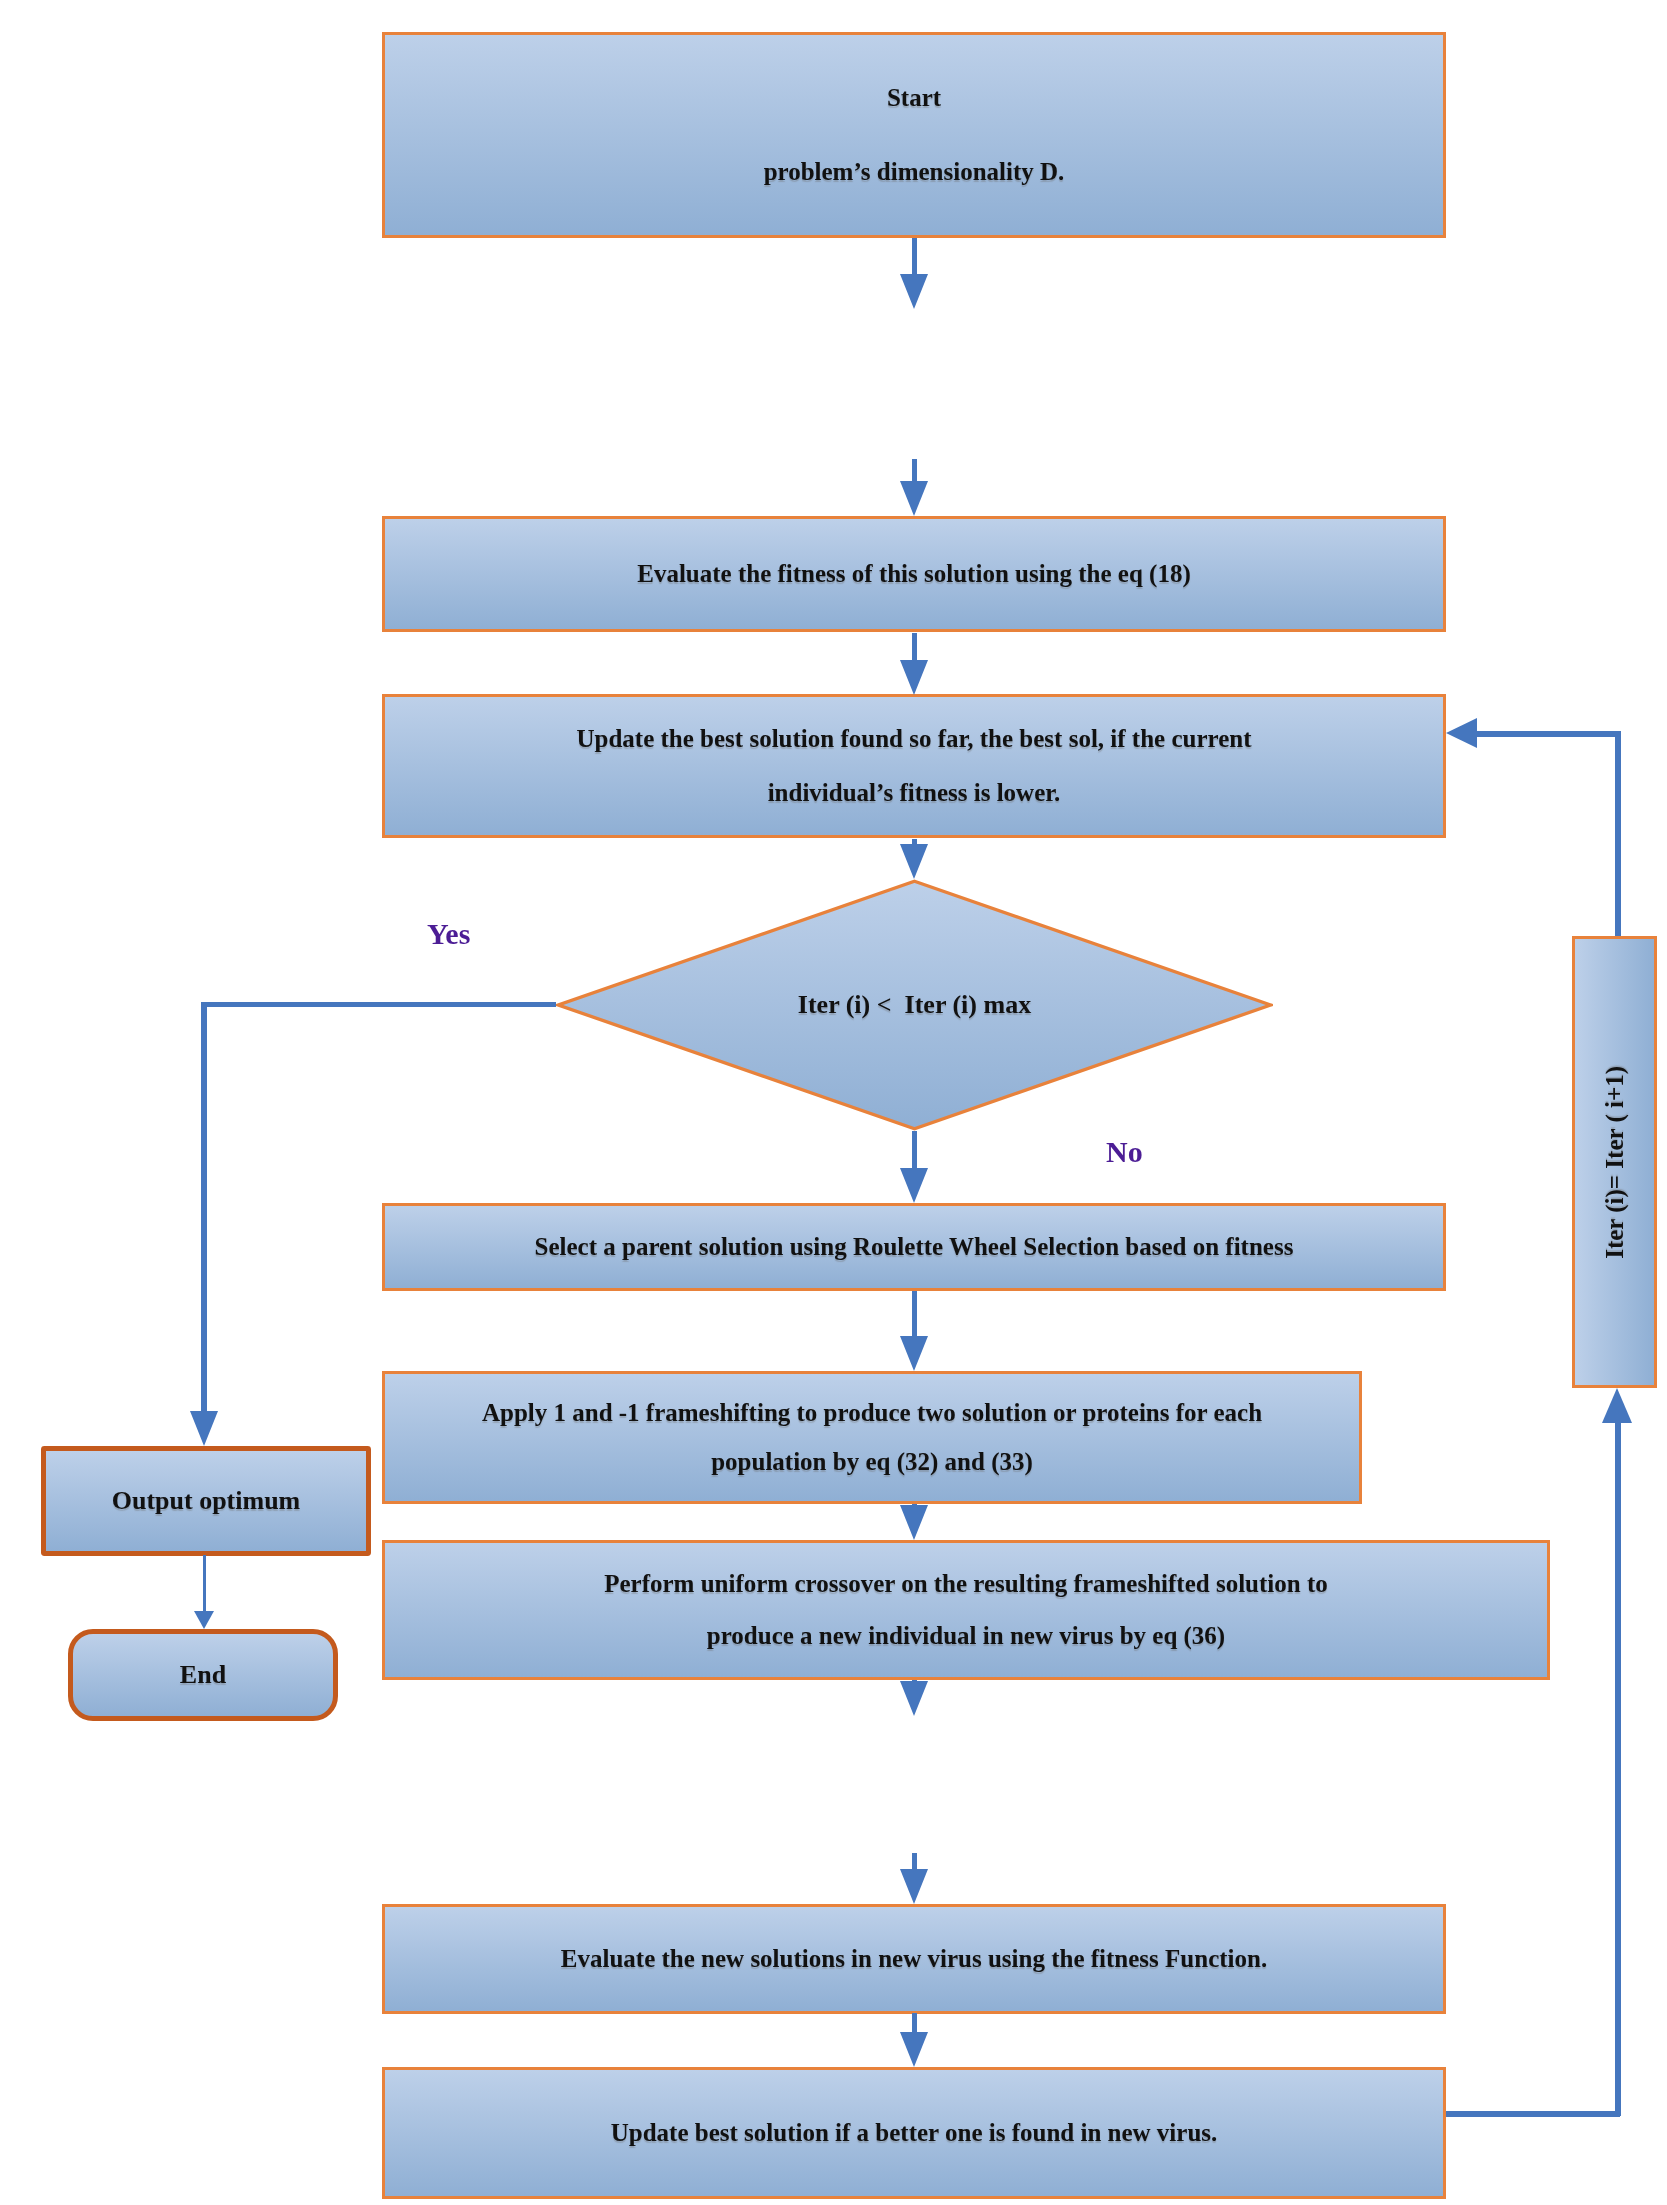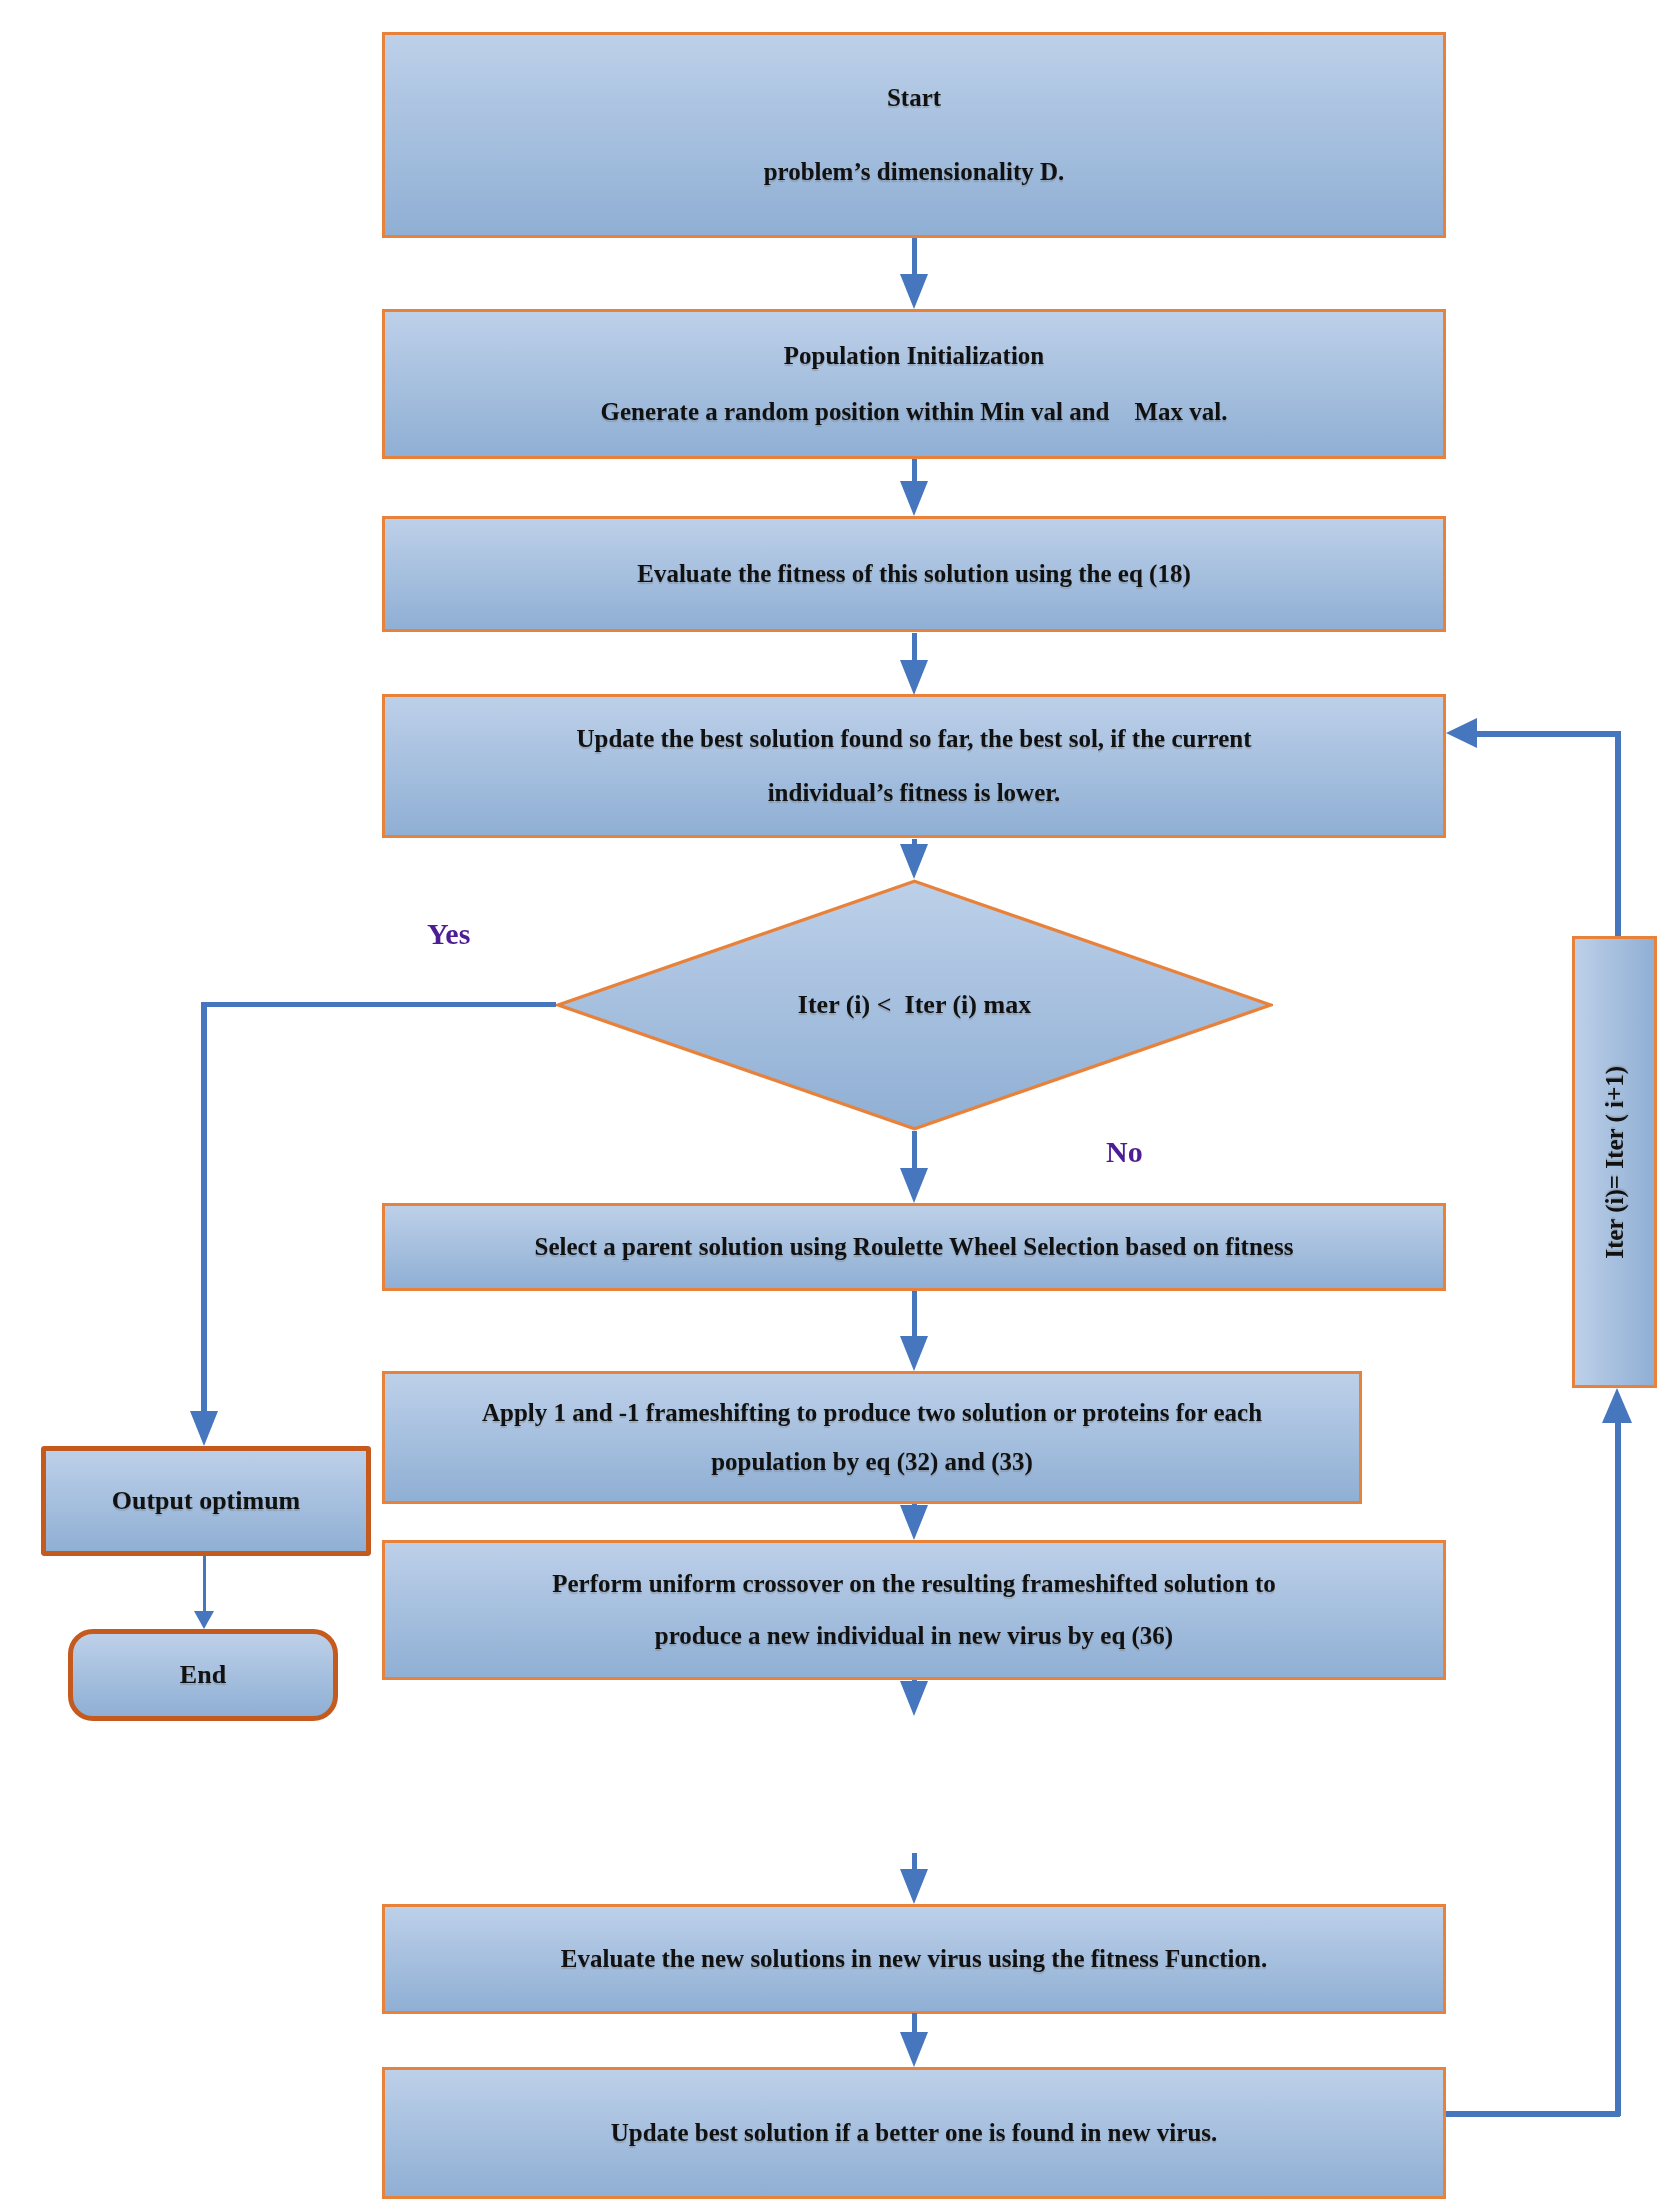--- a/index.html
+++ b/index.html
@@ -76,24 +76,20 @@
 </head>
 <body>
 
 <div id="canvas">
 
   <div class="rect" style="left:372px;top:32px;width:1064px;height:206px">
     <div class="line">Start</div>
     <div class="line">problem’s dimensionality D.</div>
   </div>
 
-  <div class="rect" style="left:372px;top:309px;width:1064px;height:150px">
-    <div class="line">Population Initialization</div>
-    <div class="line">Generate a random position within Min val and    Max val.</div>
-  </div>
 
   <div class="rect single" style="left:372px;top:516px;width:1064px;height:116px">
     <div class="line">Evaluate the fitness of this solution using the eq (18)</div>
   </div>
 
   <div class="rect" style="left:372px;top:694px;width:1064px;height:144px">
     <div class="line">Update the best solution found so far, the best sol, if the current</div>
     <div class="line">individual’s fitness is lower.</div>
   </div>
 
@@ -112,21 +108,21 @@
 
   <div class="rect single" style="left:372px;top:1203px;width:1064px;height:88px">
     <div class="line">Select a parent solution using Roulette Wheel Selection based on fitness</div>
   </div>
 
   <div class="rect" style="left:372px;top:1371px;width:980px;height:133px">
     <div class="line">Apply 1 and -1 frameshifting to produce two solution or proteins for each</div>
     <div class="line">population by eq (32) and (33)</div>
   </div>
 
-  <div class="rect" style="left:372px;top:1540px;width:1064px;height:140px">
+  <div class="rect" style="left:372px;top:1540px;width:1168px;height:140px">
     <div class="line">Perform uniform crossover on the resulting frameshifted solution to</div>
     <div class="line">produce a new individual in new virus by eq (36)</div>
   </div>
 
 
   <div class="rect single" style="left:372px;top:1904px;width:1064px;height:110px">
     <div class="line">Evaluate the new solutions in new virus using the fitness Function.</div>
   </div>
 
   <div class="rect single" style="left:372px;top:2067px;width:1064px;height:132px">

